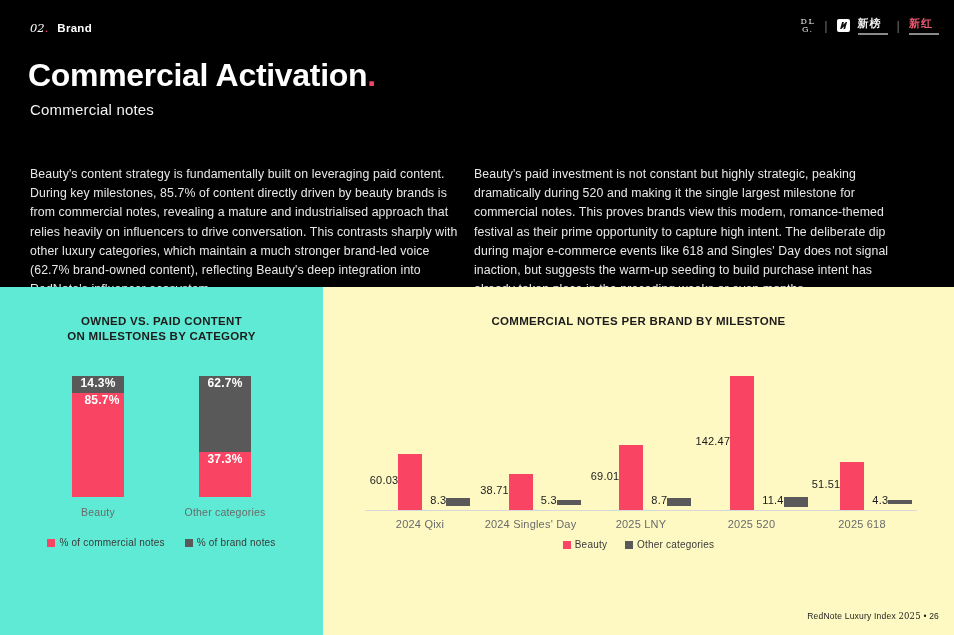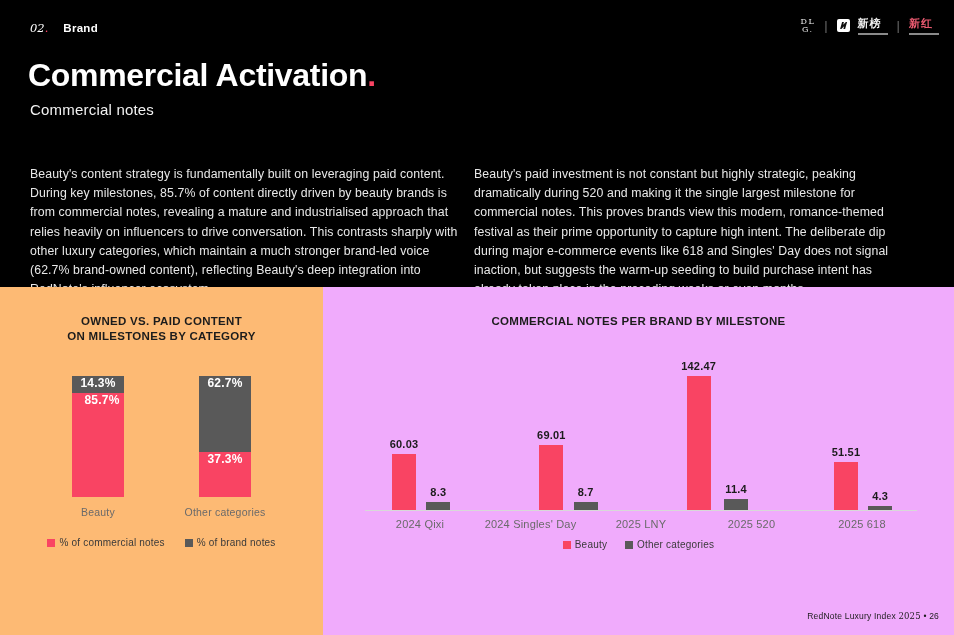--- a/index.html
+++ b/index.html
@@ -10,21 +10,21 @@
     background:#ffffff; overflow:hidden;
   }
 
   
   .header {
     position:absolute; left:0; top:0; width:954px; height:287px;
     background:#000000; color:#fff;
   }
   .eyebrow {
     position:absolute; left:30px; top:21px;
-    display:flex; align-items:baseline; gap:15px;
+    display:flex; align-items:baseline; gap:9px;
   }
   .eyebrow-num {
     font-family:"DejaVu Serif", serif; font-style:italic;
     font-size:11.5px; color:#ffffff;
   }
   .eyebrow-dot { color:#f94463; font-style:italic; font-family:"DejaVu Serif", serif; font-size:11.5px;}
   .eyebrow-label { font-size:11.5px; font-weight:bold; letter-spacing:.3px; color:#ffffff; }
 
   .logos {
     position:absolute; right:15px; top:16px;
@@ -55,21 +55,21 @@
     position:absolute; left:30px; top:165px;
     display:grid; grid-template-columns:437px 437px; column-gap:7px;
   }
   .para {
     font-size:12.3px; line-height:19.2px; color:#e8e8e8; letter-spacing:.1px;
   }
 
   
   .left-panel {
     position:absolute; left:0; top:287px; width:323px; height:348px;
-    background:#fdba74;
+    background:#5eead4;
   }
   .panel-title {
     position:absolute; top:27px; left:0; right:0;
     text-align:center; font-size:11.5px; font-weight:bold;
     letter-spacing:.3px; color:#1c1c1c; line-height:15px;
     white-space:pre-line;
   }
   .stack-row {
     position:absolute; top:89px; left:0; right:0;
     display:flex; justify-content:center; gap:9px;
@@ -85,29 +85,29 @@
   }
   .legend-item { display:flex; align-items:center; gap:4px; }
   .legend-sw { width:8px; height:8px; display:inline-block; }
   .sw-pink { background:#f94463; }
   .sw-gray { background:#595959; }
   .legend-text { font-size:10px; color:#3a3a3a; letter-spacing:.2px; }
 
   
   .right-panel {
     position:absolute; left:323px; top:287px; width:631px; height:348px;
-    background:#f0abfc;
+    background:#fef9c3;
   }
   .plot {
     position:absolute; left:42px; top:0; width:552px; height:223px;
     display:flex; justify-content:space-between; align-items:flex-end;
   }
   .g-group { width:110px; display:flex; justify-content:center; }
   .g-bars { display:flex; align-items:flex-end; gap:8px; }
-  .g-wrap { display:flex; flex-direction:column; align-items:center;font-weight:bold; }
+  .g-wrap { display:flex; flex-direction:row; align-items:center; }
   .g-label { font-size:11px; color:#1c1c1c; margin-bottom:4px; letter-spacing:.2px; }
   .g-bar { width:24px; }
   .baseline {
     position:absolute; left:42px; top:223px; width:552px; height:1px; background:#d8d8d8;
   }
   .x-labels {
     position:absolute; left:42px; top:231px; width:552px;
     display:flex; justify-content:space-between;
   }
   .x-label { width:110px; text-align:center; font-size:11px; color:#6a6a6a; letter-spacing:.2px; }
@@ -216,20 +216,32 @@
             </div>
             <div class="g-wrap">
               <div class="g-label">8.3</div>
               <div class="g-bar" style="height: 7.8px; background: rgb(89, 89, 89);"></div>
             </div>
           </div>
         </div>
         <div class="g-group">
           <div class="g-bars">
             <div class="g-wrap">
+              <div class="g-label">38.71</div>
+              <div class="g-bar" style="height: 36.4px; background: rgb(249, 68, 99);"></div>
+            </div>
+            <div class="g-wrap">
+              <div class="g-label">5.3</div>
+              <div class="g-bar" style="height: 5px; background: rgb(89, 89, 89);"></div>
+            </div>
+          </div>
+        </div>
+        <div class="g-group">
+          <div class="g-bars">
+            <div class="g-wrap">
               <div class="g-label">69.01</div>
               <div class="g-bar" style="height: 64.9px; background: rgb(249, 68, 99);"></div>
             </div>
             <div class="g-wrap">
               <div class="g-label">8.7</div>
               <div class="g-bar" style="height: 8.2px; background: rgb(89, 89, 89);"></div>
             </div>
           </div>
         </div>
         <div class="g-group">

